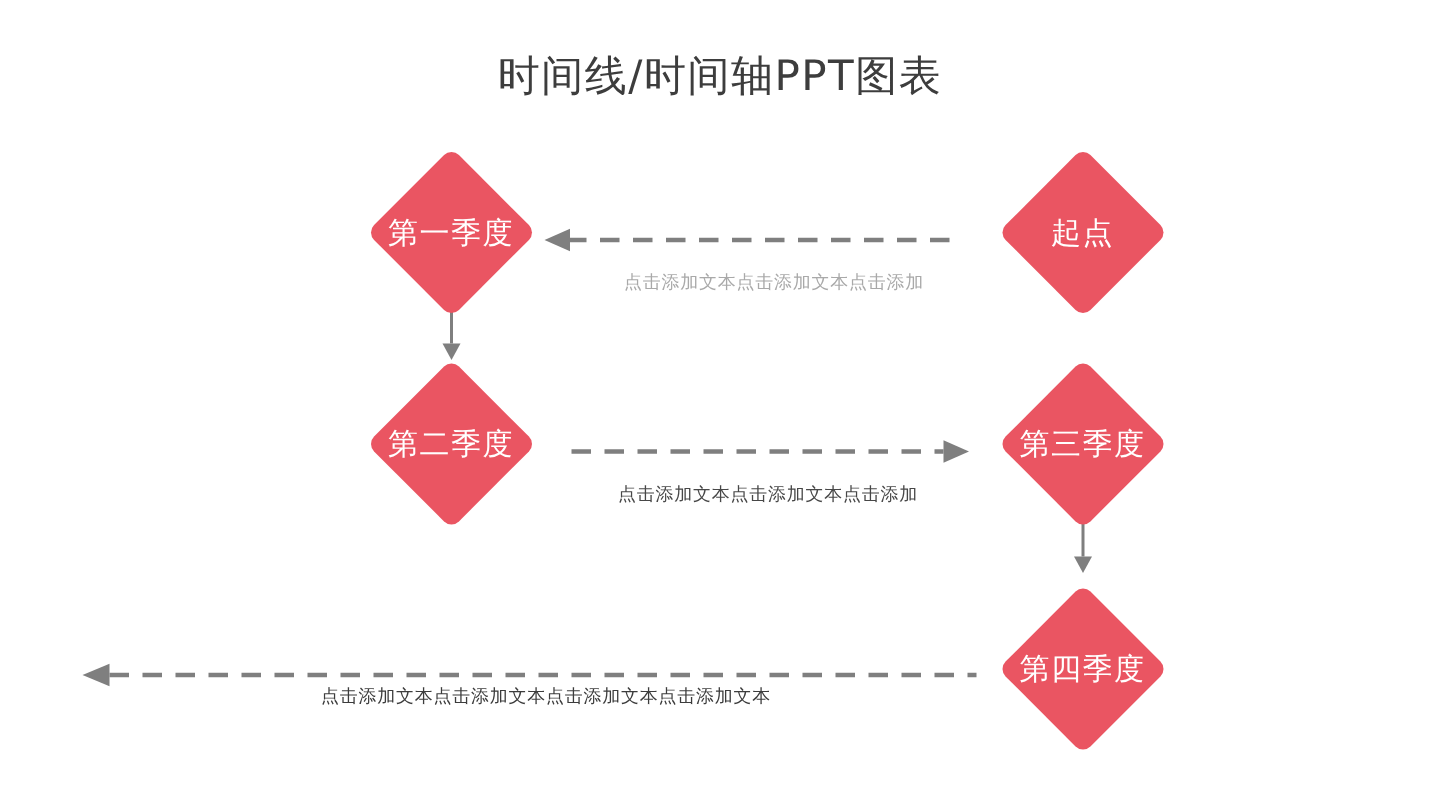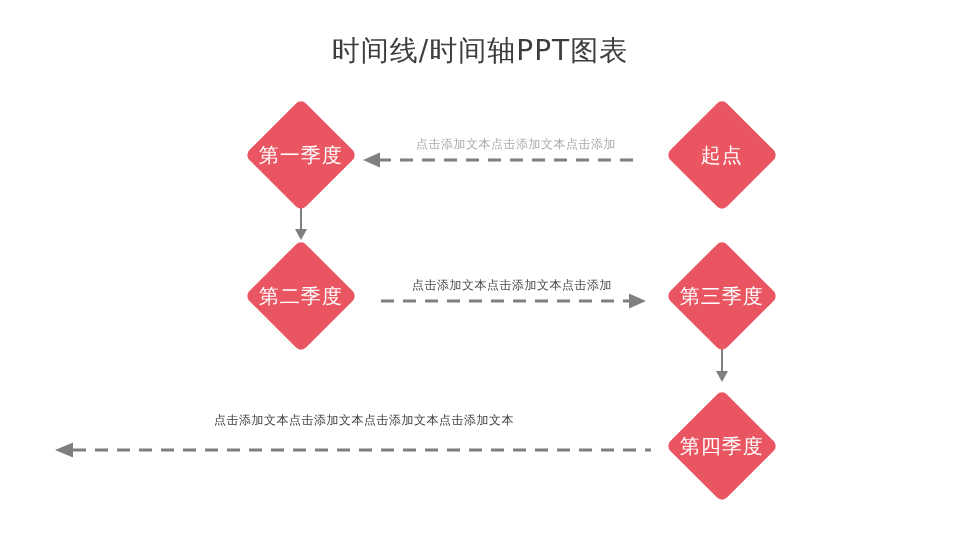--- a/index.html
+++ b/index.html
@@ -79,20 +79,21 @@
   .d-q3    { left: 682px; top: 256px; }
   .d-q4    { left: 682px; top: 406px; }
 
   .conn-label {
     position: absolute;
     transform: translateX(-50%);
     font-size: 12px;
     white-space: nowrap;
     letter-spacing: 0.5px;
     cursor: text;
+    margin-top: 44px;
   }
   .l1 { left: 516px; top: 136px; color: var(--label-light); }
   .l2 { left: 512px; top: 277px; color: var(--label-mid); }
   .l3 { left: 364px; top: 412px; color: var(--label-dark); }
 </style>
 </head>
 <body>
 
 <div class="stage">
 

